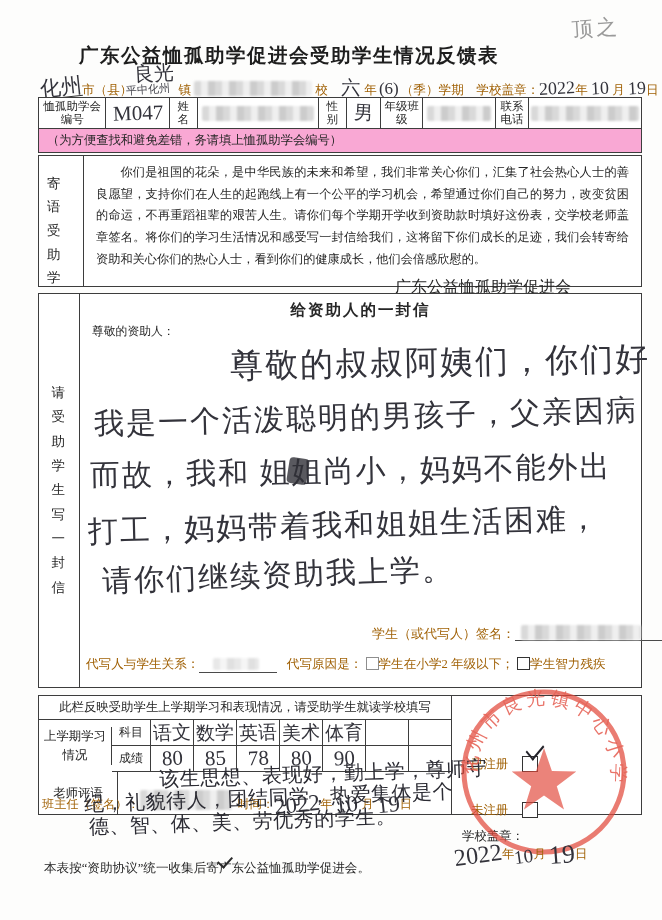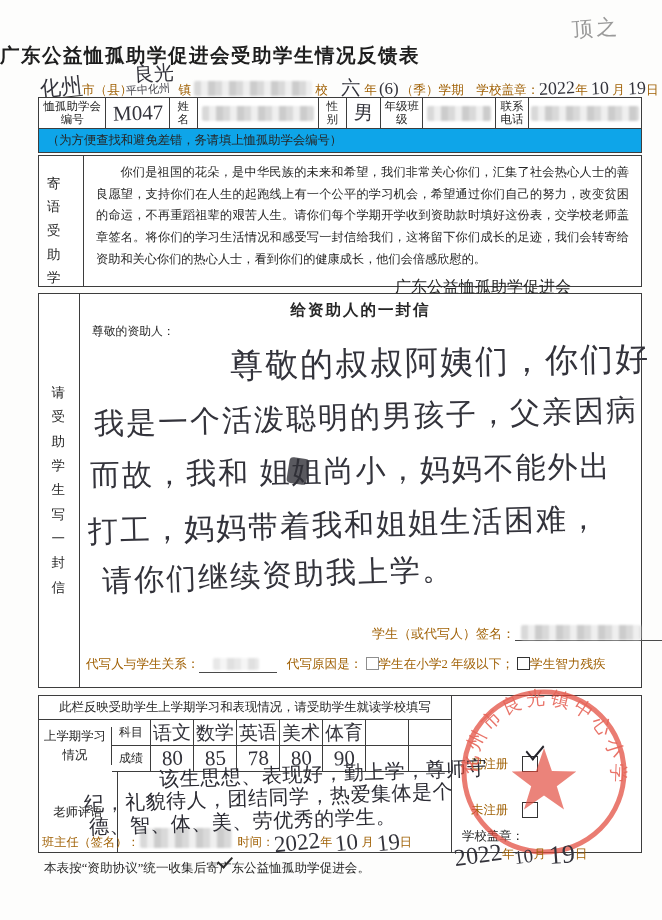--- a/index.html
+++ b/index.html
@@ -11,37 +11,37 @@
   .bordered{border:1.6px solid #3d3d3d;box-sizing:border-box;background:#fff;}
   .redact{display:inline-block;height:15px;border-radius:2px;vertical-align:-2px;
           background:repeating-linear-gradient(90deg,#d9d9d9 0 7px,#efefef 7px 14px,#cccccc 14px 21px),
                      repeating-linear-gradient(0deg,rgba(255,255,255,.5) 0 4px,rgba(190,190,190,.35) 4px 8px);
           filter:blur(1.2px);}
   .blank{display:inline-block;border-bottom:1.2px solid #4a4a4a;height:15px;}
   .cbx{display:inline-block;width:13px;height:13px;border:1.6px solid #333;box-sizing:border-box;vertical-align:-2px;background:#fff;}
   .check{position:absolute;width:16px;height:9px;border-left:2.2px solid #23232b;border-bottom:2.2px solid #23232b;transform:rotate(-50deg) skewX(-10deg);}
   
   .corner-note{position:absolute;top:14px;right:42px;font-family:cursive;font-size:21px;color:#9a9a9a;transform:rotate(-4deg);letter-spacing:3px;}
-  .title{position:absolute;top:42px;left:0;width:578px;font-family:"Liberation Sans","DejaVu Sans",sans-serif;
+  .title{position:absolute;top:42px;left:0;width:578px;text-align:center;font-family:"Liberation Sans","DejaVu Sans",sans-serif;
          font-weight:bold;font-size:19.5px;letter-spacing:1.5px;color:#1e1e1e;}
   .info-line{position:absolute;top:74px;left:40px;width:600px;font-size:12.6px;white-space:nowrap;}
   .info-line .seg{display:inline-block;vertical-align:baseline;}
   .hw-county{font-size:21px;border-bottom:1.4px solid #333;transform:rotate(-6deg);display:inline-block;line-height:.9;}
   .town-wrap{position:relative;display:inline-block;width:46px;height:20px;}
   .hw-town{position:absolute;left:2px;top:-10px;font-size:20px;transform:rotate(-3deg);line-height:.9;}
   .hw-town-small{position:absolute;left:-6px;top:8px;font-size:11px;color:#44444c;transform:rotate(-4deg);white-space:nowrap;}
   .hw-grade{font-size:19px;border-bottom:1.3px solid #333;display:inline-block;line-height:1;padding:0 4px;}
   .hw-class{font-size:17px;border-bottom:1.3px solid #333;display:inline-block;line-height:1;padding:0 2px;}
   .hw-date{font-size:18px;display:inline-block;line-height:1;transform:rotate(-3deg);}
   
   .id-table{position:absolute;top:97px;left:38px;width:604px;}
   .id-row{display:flex;align-items:stretch;border:1.6px solid #3d3d3d;border-bottom:none;background:#fff;box-sizing:border-box;height:31px;}
   .id-cell{border-right:1.2px solid #3d3d3d;display:flex;align-items:center;justify-content:center;font-size:11.5px;line-height:1.15;text-align:center;box-sizing:border-box;padding:1px 2px;}
   .id-cell:last-child{border-right:none;}
-  .id-note{border:1.6px solid #3d3d3d;background:#0ea5e9;font-size:12.3px;padding:3px 8px;box-sizing:border-box;}
+  .id-note{border:1.6px solid #3d3d3d;background:#f9a8d4;font-size:12.3px;padding:3px 8px;box-sizing:border-box;}
   .hw-id{font-size:21px;transform:rotate(-2deg);}
   .hw-gender{font-size:19px;transform:rotate(3deg);}
   
   .msg-box{position:absolute;top:155px;left:38px;width:604px;height:132px;display:flex;}
   .side-col{border-right:1.2px solid #3d3d3d;display:flex;align-items:center;justify-content:center;}
   .msg-side{width:44px;font-size:13.5px;}
   .msg-side span{display:block;width:28px;word-break:break-all;line-height:1.75;letter-spacing:1px;margin-top:43px;}
   .msg-body{flex:1;padding:6px 12px 4px 12px;font-size:12.2px;line-height:1.78;text-align:justify;}
   .msg-body p{margin:0;text-indent:2em;}
   .msg-sign{text-align:right;margin:2px 58px 0 0;font-size:16px;}
@@ -55,21 +55,21 @@
   .hw-line{position:absolute;font-size:30px;white-space:nowrap;letter-spacing:2px;line-height:1;}
   .hw-l1{left:150px;top:52px;font-size:33px;transform:rotate(-1deg);}
   .hw-l2{left:14px;top:108px;transform:rotate(-1.5deg);}
   .hw-l3{left:10px;top:162px;transform:rotate(-1deg);}
   .hw-l4{left:8px;top:216px;transform:rotate(-1.5deg);}
   .hw-l5{left:22px;top:266px;transform:rotate(-2deg);}
   .scribble{position:absolute;left:208px;top:164px;width:20px;height:26px;background:#2f2f37;border-radius:4px;transform:rotate(9deg);opacity:.8;}
   .sig-row{position:absolute;left:0;bottom:44px;width:100%;font-size:13px;white-space:nowrap;}
   .proxy-row{position:absolute;left:6px;bottom:14px;width:590px;font-size:12.6px;white-space:nowrap;}
   
-  .school-table{position:absolute;top:695px;left:38px;width:604px;height:158px;display:flex;}
+  .school-table{position:absolute;top:695px;left:38px;width:604px;height:120px;display:flex;}
   .school-left{width:412px;border-right:1.2px solid #3d3d3d;display:flex;flex-direction:column;}
   .sl-header{height:23px;border-bottom:1.2px solid #3d3d3d;display:flex;align-items:center;justify-content:center;font-size:12.4px;}
   .sl-grid{display:flex;flex:0 0 auto;align-items:center;}
   .sl-termlabel{width:78px;border-right:1.2px solid #3d3d3d;display:flex;align-items:center;justify-content:center;font-size:12.4px;text-align:center;line-height:1.5;}
   .sl-rows{flex:1;}
   .srow{display:flex;height:26px;box-sizing:border-box;border-bottom:1.2px solid #3d3d3d;}
   .scell-label{width:38px;border-right:1.2px solid #3d3d3d;display:flex;align-items:center;justify-content:center;font-size:12px;}
   .scell{width:42px;border-right:1.2px solid #3d3d3d;display:flex;align-items:center;justify-content:center;overflow:visible;}
   .scell:last-child{border-right:none;}
   .hw-subject{font-size:19px;white-space:nowrap;transform:rotate(-2deg);line-height:1;}

